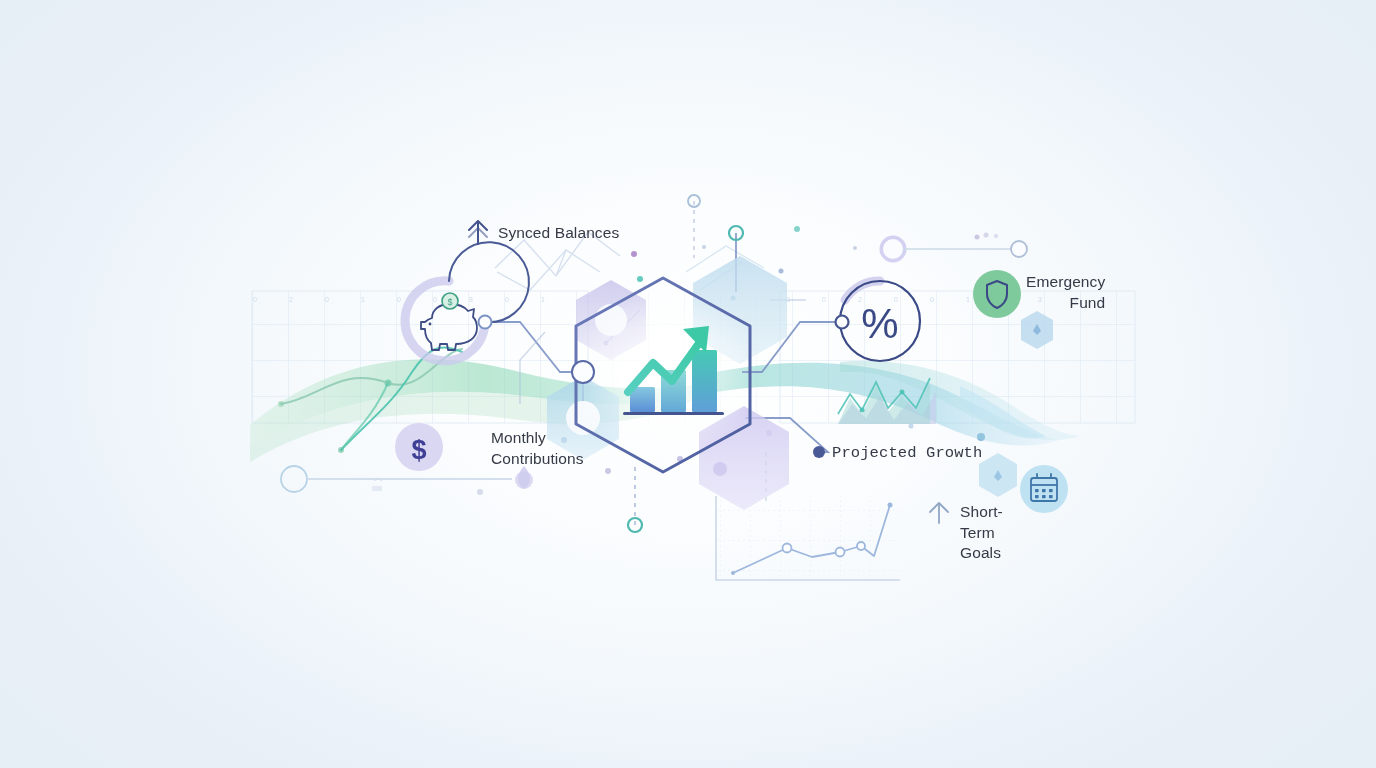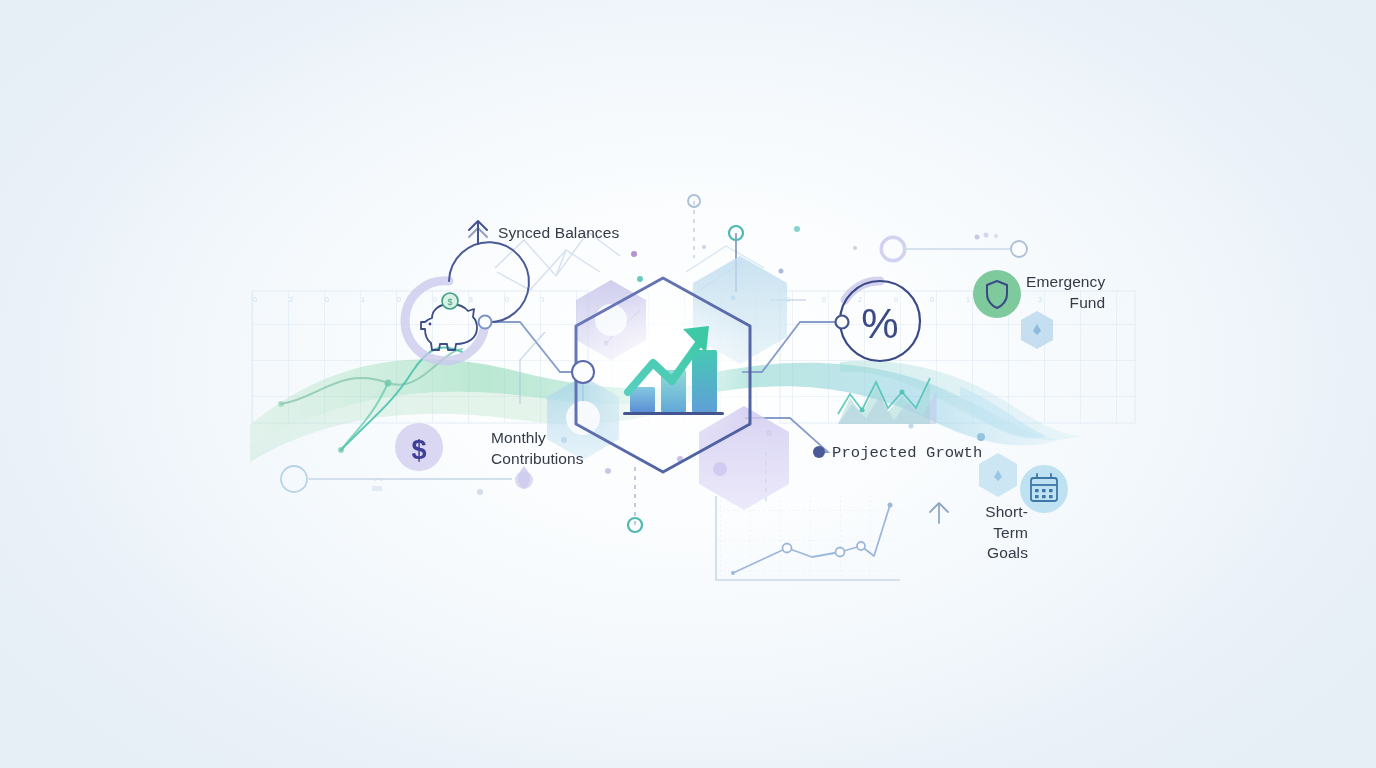--- a/index.html
+++ b/index.html
@@ -25,21 +25,21 @@
     font-size: 15.5px;
     line-height: 1.33;
     letter-spacing: 0.1px;
     white-space: pre-line;
     font-family: "Liberation Sans", sans-serif;
   }
   .lbl-synced   { left: 498px; top: 223px; }
   .lbl-monthly  { left: 455px; top: 428px; margin-left: 36px; }
   .lbl-emerg    { left: 1026px; top: 272px; text-align: right; }
   .lbl-proj     { left: 832px; top: 443px; font-family: Liberation Mono, monospace; }
-  .lbl-short    { left: 960px; top: 502px; text-align: right; width: 68px; }
+  .lbl-short    { left: 960px; top: 502px; width: 68px; }
   svg { display: block; }
 </style>
 </head>
 <body>
 
 <div id="stage">
 
   <svg id="scene" width="1376" height="768" viewBox="0 0 1376 768">
     <defs>
       <linearGradient id="barA" x1="0" y1="1" x2="0" y2="0">

